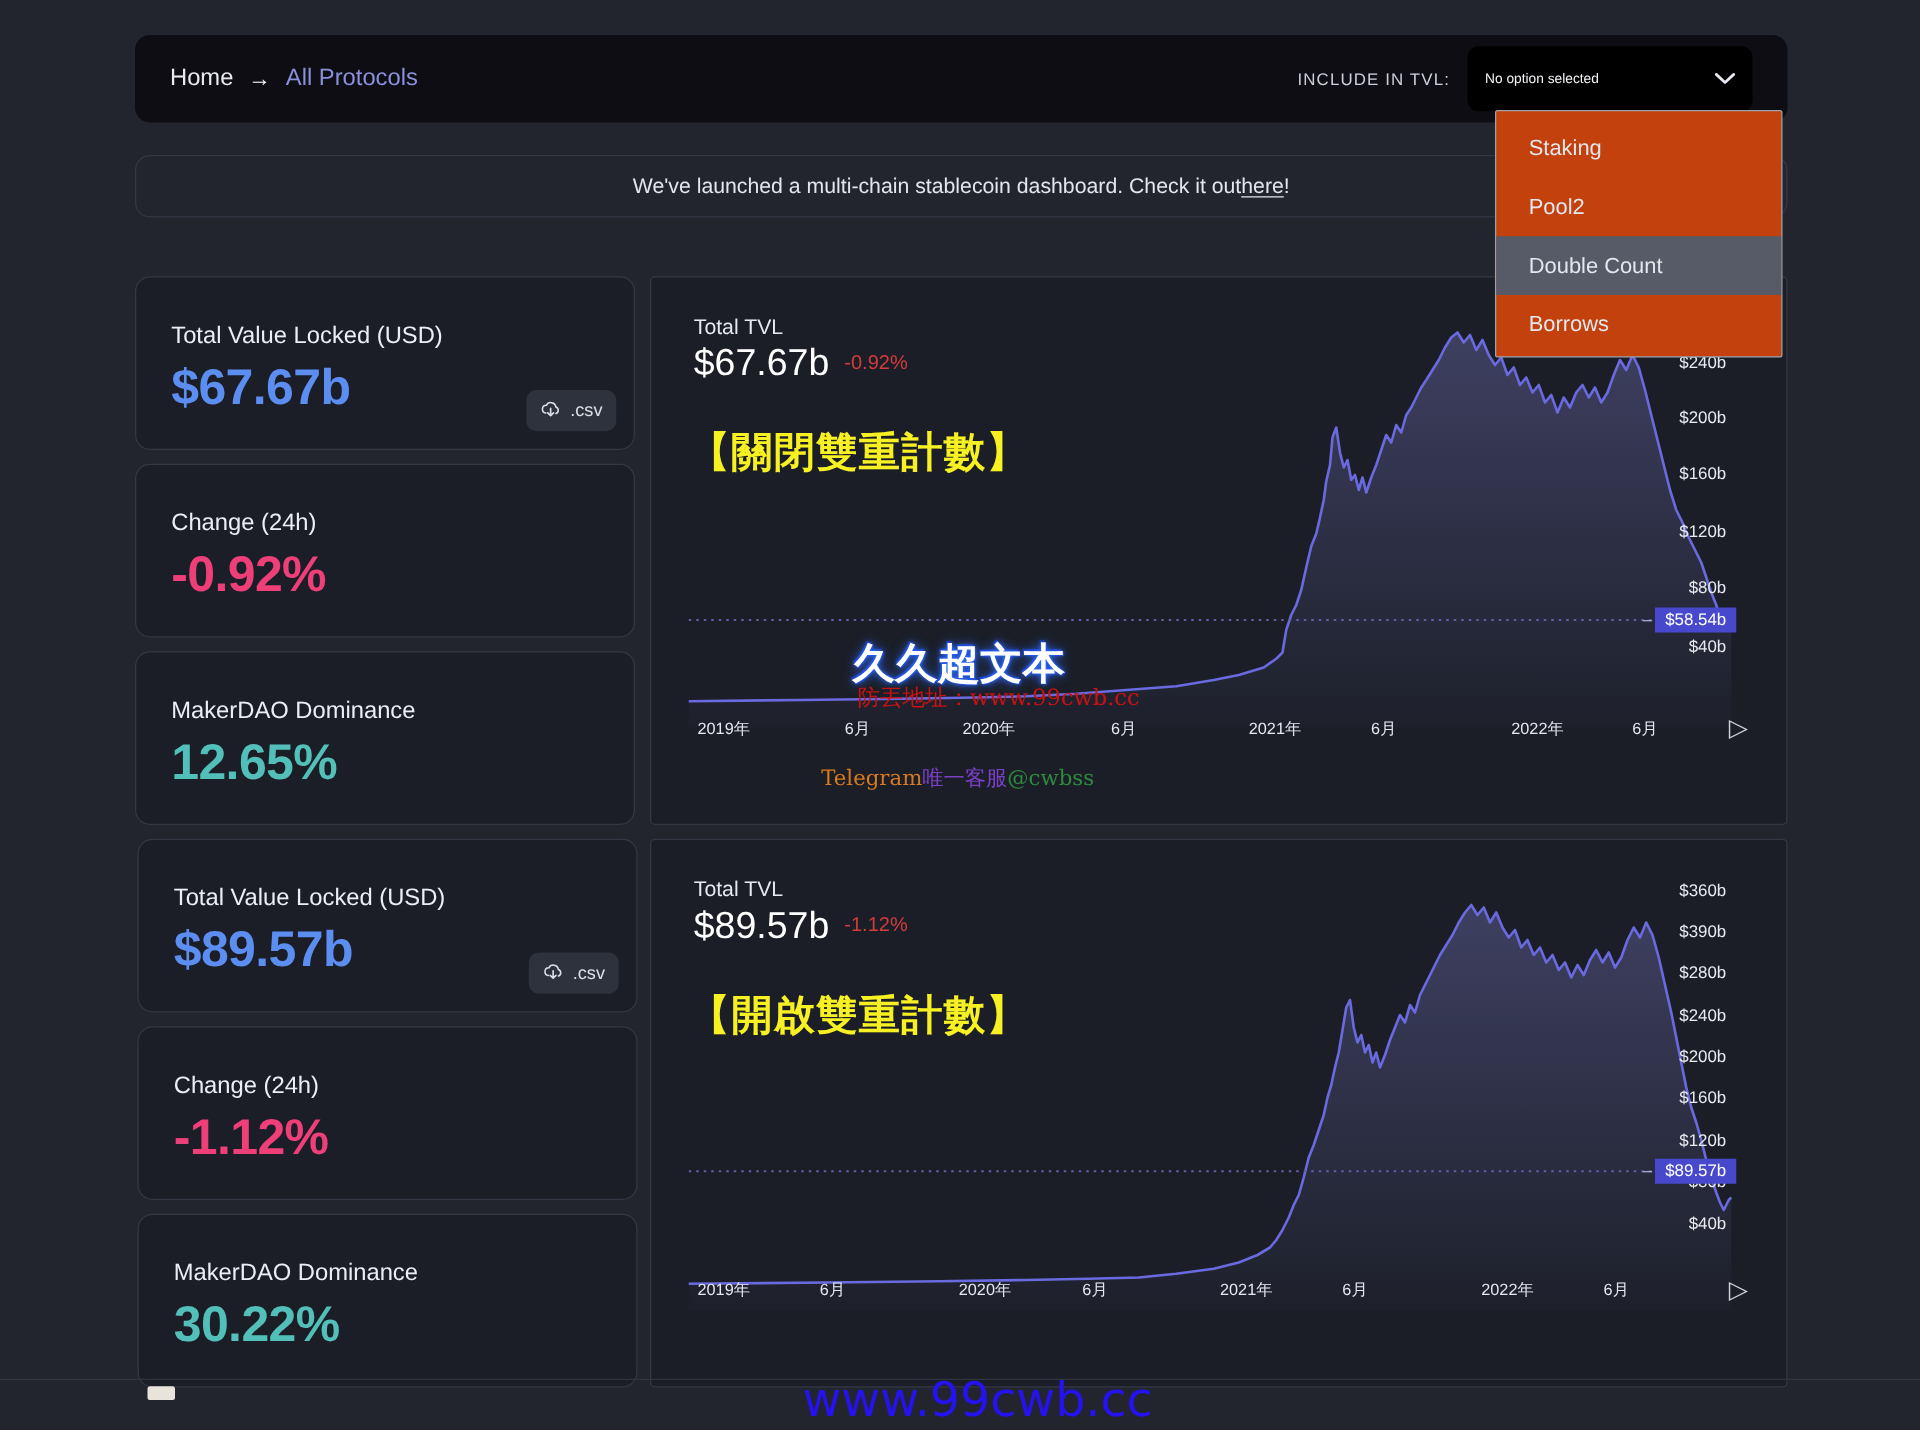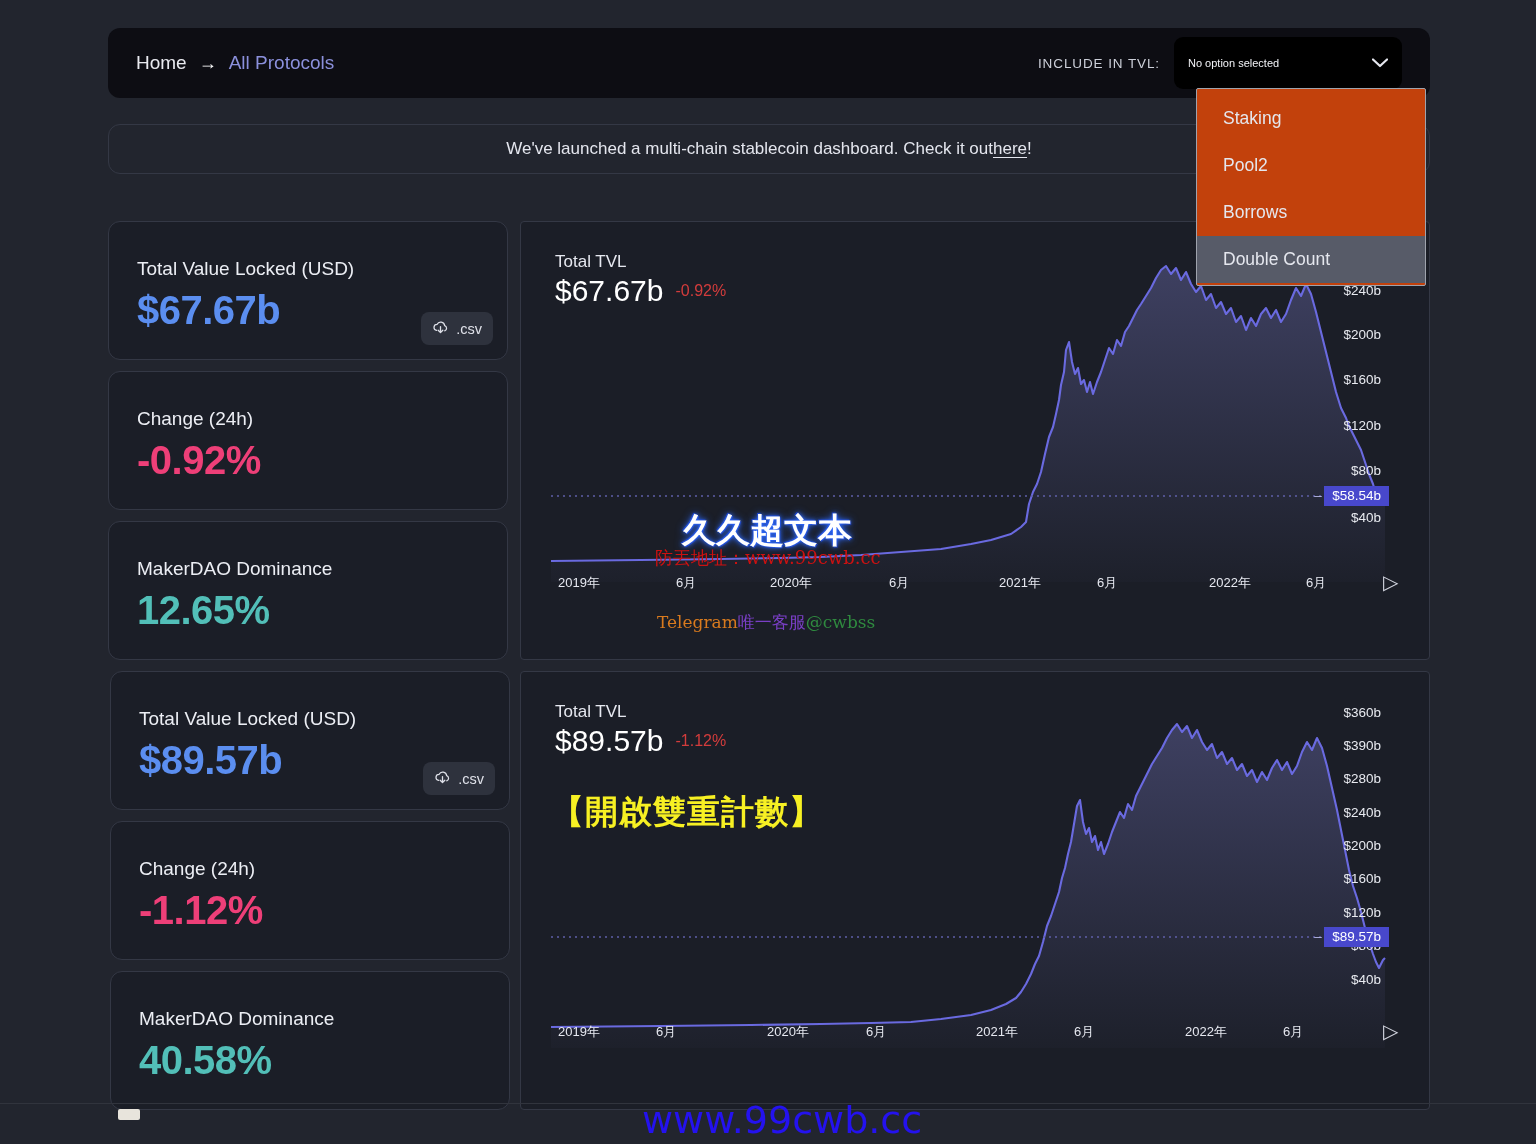--- a/index.html
+++ b/index.html
@@ -129,22 +129,22 @@
               <path d="M1 1.5 L8 8 L15 1.5" stroke="#e6e7ef" stroke-width="2.2" fill="none" stroke-linecap="round" stroke-linejoin="round"></path>
             </svg>
         </span>
       </div>
     </div>
   </div>
 
   <div class="dropdown">
     <div class="dd-item">Staking</div>
     <div class="dd-item">Pool2</div>
+    <div class="dd-item sel">Double Count</div>
     <div class="dd-item">Borrows</div>
-    <div class="dd-item sel">Double Count</div>
   </div>
 
   <div class="banner">
     <span>We've launched a multi-chain stablecoin dashboard. Check it out </span>
       <u>here</u>
       <span>!</span>
   </div>
 
   <div class="card" style="left:108px; top:221px; width:400px; height:139px;">
     <div class="card-label" style="position:absolute;left:28px;top:36px;">Total Value Locked (USD)</div>
@@ -180,28 +180,29 @@
     </div>
   </div>
 
   <div class="card" style="left:110px; top:821px; width:400px; height:139px;">
     <div class="card-label" style="position:absolute;left:28px;top:36px;">Change (24h)</div>
     <div class="card-val v-pink" style="position:absolute;left:28px;top:66px;">-1.12%</div>
   </div>
 
   <div class="card" style="left:110px; top:971px; width:400px; height:139px;">
     <div class="card-label" style="position:absolute;left:28px;top:36px;">MakerDAO Dominance</div>
-    <div class="card-val v-teal" style="position:absolute;left:28px;top:66px;">40.58%</div>
+    <div class="card-val v-teal" style="position:absolute;left:28px;top:66px;">30.22%</div>
   </div>
 
   <div class="chart-panel" style="left:520px; top:221px; width:910px; height:439px;">
     <div class="ch-title">Total TVL</div>
     <div class="ch-big">
       <span>$67.67b</span><span class="ch-pct">-0.92%</span>
     </div>
+    <div class="cn-note" style="top:118px;">【關閉雙重計數】</div>
 
     <svg width="910" height="439" style="position:absolute;left:0;top:0;">
       <defs>
         <linearGradient id="g1" x1="0" y1="0" x2="0" y2="1">
           <stop offset="0%" stop-color="#8f8fe8" stop-opacity="0.30"></stop>
           <stop offset="100%" stop-color="#8f8fe8" stop-opacity="0.02"></stop>
         </linearGradient>
       </defs>
       <path fill="url(#g1)" d="M30,339 L120,338 L200,337 L260,336 L300,335 L340,333 L380,330 L420,327 L450,322 L470,318 L490,312 L500,305 L505,300 L508,282 L512,270 L516,262 L520,250 L524,232 L528,215 L532,205 L535,192 L538,178 L540,163 L543,150 L545,128 L548,120 L551,140 L554,152 L557,146 L560,162 L563,158 L566,170 L569,160 L572,172 L576,160 L580,150 L584,138 L588,126 L592,132 L596,118 L600,124 L604,110 L608,104 L612,96 L616,88 L620,82 L625,74 L630,66 L635,56 L640,48 L645,44 L650,52 L655,46 L660,58 L665,50 L670,62 L675,70 L680,64 L685,78 L690,72 L695,86 L700,80 L705,92 L710,86 L715,100 L720,94 L725,108 L730,96 L735,104 L740,92 L745,86 L750,96 L755,88 L760,100 L765,92 L770,78 L775,66 L780,74 L785,62 L790,72 L795,90 L800,110 L805,130 L810,150 L815,170 L820,186 L825,196 L828,204 L832,212 L836,220 L840,228 L844,240 L848,252 L852,262 L855,272 L858,278 L860,282 L862,276 L864,278 L864,360 L30,360 Z"></path>
       <path fill="none" stroke="#6a6ae0" stroke-width="2.1" stroke-linejoin="round" d="M30,339 L120,338 L200,337 L260,336 L300,335 L340,333 L380,330 L420,327 L450,322 L470,318 L490,312 L500,305 L505,300 L508,282 L512,270 L516,262 L520,250 L524,232 L528,215 L532,205 L535,192 L538,178 L540,163 L543,150 L545,128 L548,120 L551,140 L554,152 L557,146 L560,162 L563,158 L566,170 L569,160 L572,172 L576,160 L580,150 L584,138 L588,126 L592,132 L596,118 L600,124 L604,110 L608,104 L612,96 L616,88 L620,82 L625,74 L630,66 L635,56 L640,48 L645,44 L650,52 L655,46 L660,58 L665,50 L670,62 L675,70 L680,64 L685,78 L690,72 L695,86 L700,80 L705,92 L710,86 L715,100 L720,94 L725,108 L730,96 L735,104 L740,92 L745,86 L750,96 L755,88 L760,100 L765,92 L770,78 L775,66 L780,74 L785,62 L790,72 L795,90 L800,110 L805,130 L810,150 L815,170 L820,186 L825,196 L828,204 L832,212 L836,220 L840,228 L844,240 L848,252 L852,262 L855,272 L858,278 L860,282 L862,276 L864,278"></path>
@@ -270,21 +271,21 @@
       <div class="xtick" style="left:355px;">6月</div>
       <div class="xtick" style="left:476px;">2021年</div>
       <div class="xtick" style="left:563px;">6月</div>
       <div class="xtick" style="left:685px;">2022年</div>
       <div class="xtick" style="left:772px;">6月</div>
     </div>
     <div class="playbtn" style="left:862px; top:347px;">▷</div>
   </div>
 
   <div class="wm wm-main" style="left:682px; top:508px;">久久超文本</div>
-  <div class="wm wm-red" style="left:655px; top:546px;">防丟地址：www.99cwb.cc</div>
+  <div class="wm wm-red" style="left:686px; top:546px;">防丟地址：www.99cwb.cc</div>
   <div class="wm wm-tg" style="left:657px; top:570px;margin-top:41px;">
     <span class="o">Telegram</span><span class="p">唯一客服</span><span class="g">@cwbss</span>
   </div>
   <div class="wm wm-bottom">www.99cwb.cc</div>
 
   <div class="hline"></div>
   <div class="scrollthumb"></div>
 </div>
 
 </body></html>

